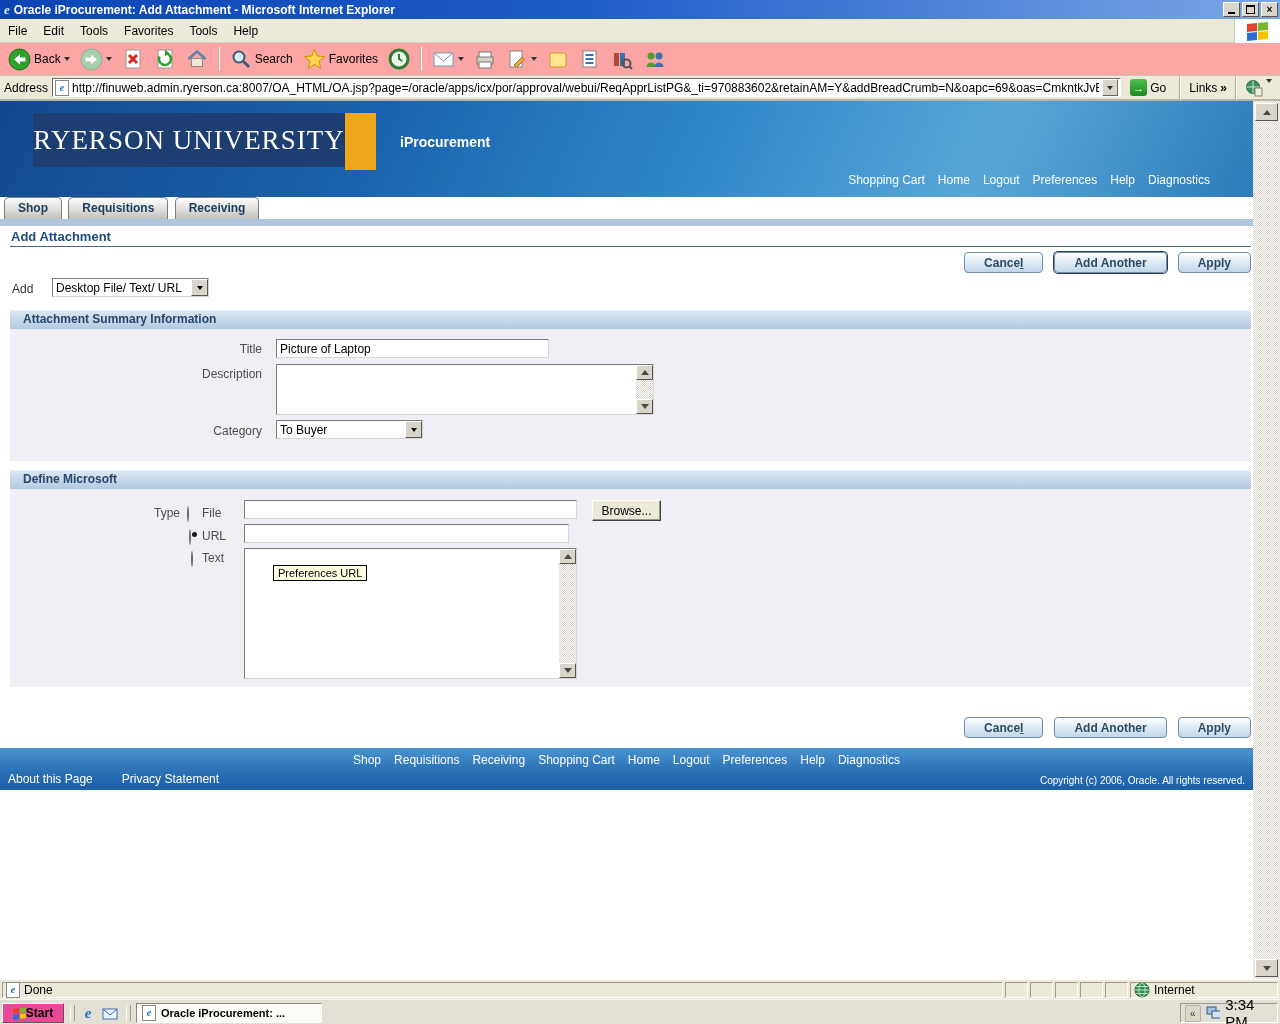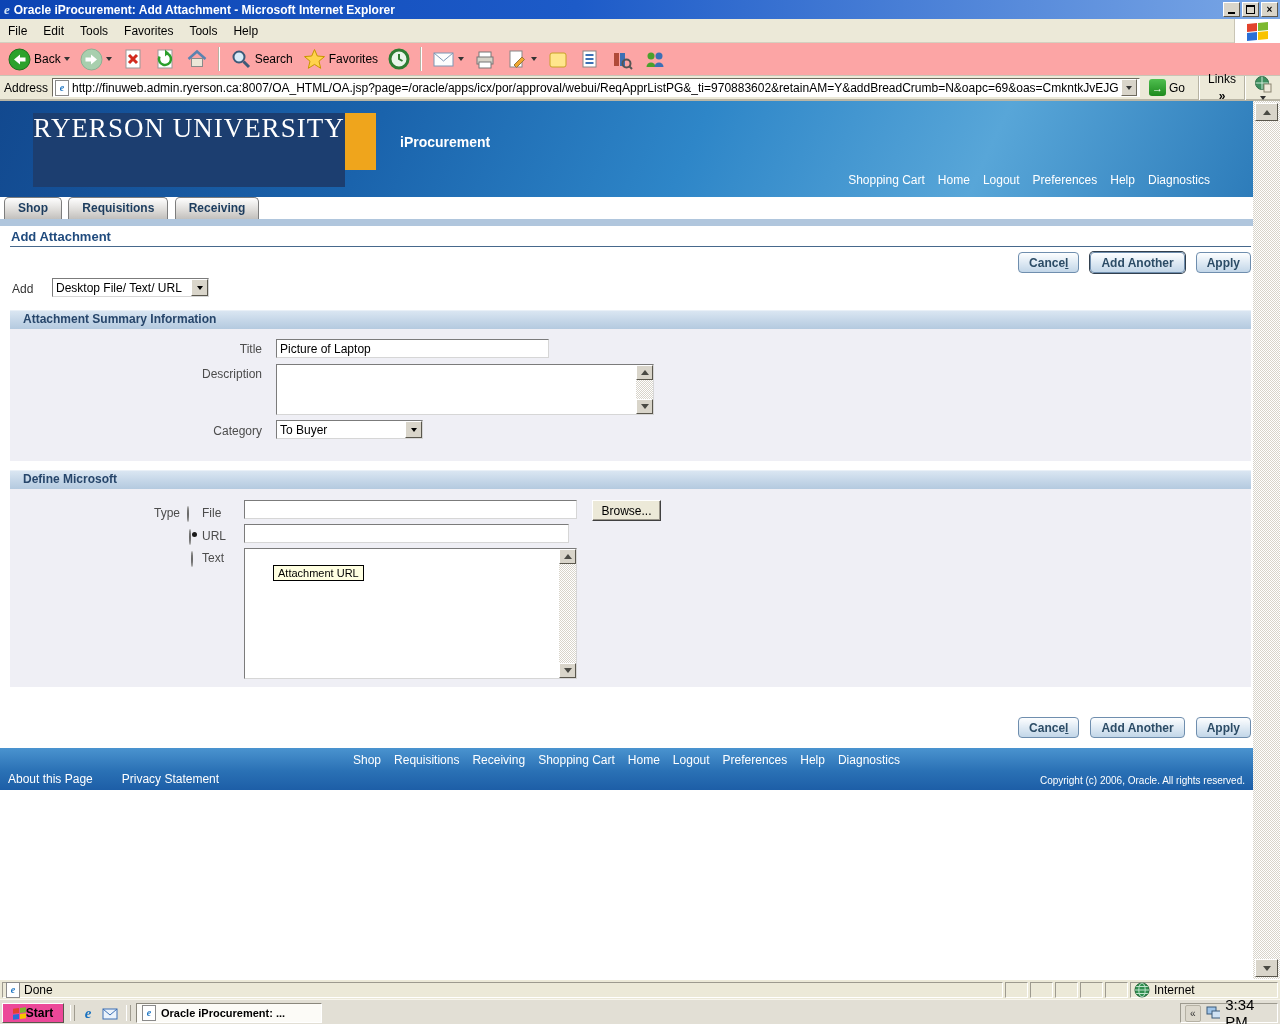--- a/index.html
+++ b/index.html
@@ -1,19 +1,19 @@
 <!DOCTYPE html>
 <html><head>
 <meta charset="utf-8">
 <style>
   html,body{margin:0;padding:0;}
   body{width:1280px;height:1024px;position:relative;overflow:hidden;
        font-family:"Liberation Sans",sans-serif;font-size:12px;background:#fff;color:#000;}
   .abs{position:absolute;}
-  .flex{display:flex;align-items:center;flex-direction:column;}
+  .flex{display:flex;align-items:flex-start;}
 
   
   #titlebar{left:0;top:0;width:1280px;height:19px;
     background:linear-gradient(90deg,#0c44b4 0%,#1d5bc8 45%,#7aa7e6 100%);
     color:#fff;font-weight:bold;font-size:12px;display:flex;align-items:center;padding:0 2px;box-sizing:border-box;}
   .winbtn{width:17px;height:15px;margin-left:2px;background:#d9d5ca;
     border:1px solid;border-color:#fff #5a574d #5a574d #fff;box-sizing:border-box;
     display:flex;align-items:center;justify-content:center;font-size:10px;color:#000;font-weight:bold;line-height:1;}
   .min-glyph{width:7px;height:2px;background:#000;margin-top:7px;}
   .rest-glyph{width:7px;height:6px;border:1px solid #000;border-top-width:2px;}
@@ -53,43 +53,43 @@
     background-size:2px 2px;background-position:0 0,1px 1px;}
   .sbtn{position:absolute;left:2px;width:23px;height:18px;background:#d9d5ca;
     border:1px solid;border-color:#fff #5a574d #5a574d #fff;box-sizing:border-box;
     display:flex;align-items:center;justify-content:center;}
   .tri-up{width:0;height:0;border-left:4px solid transparent;border-right:4px solid transparent;border-bottom:5px solid #4a4a44;}
   .tri-down{width:0;height:0;border-left:4px solid transparent;border-right:4px solid transparent;border-top:5px solid #4a4a44;}
 
   
   #banner{left:0;top:0;width:1253px;height:96px;
     background:linear-gradient(115deg,#12498f 0%,#1a63ac 30%,#2e86c8 55%,#58a6d8 78%,#2d7cba 100%);}
-  #logo-block{left:33px;top:12px;width:312px;height:74px;background:#1c3e70;
-    display:flex;justify-content:center;}
+  #logo-block{left:33px;top:12px;width:312px;height:54px;background:#1c3e70;
+    display:flex;align-items:center;justify-content:center;}
   #logo-text{color:#fff;font-family:"Liberation Serif",serif;font-size:27px;letter-spacing:1px;white-space:nowrap;}
   #logo-orange{left:345px;top:12px;width:31px;height:57px;background:#efa51c;}
   #app-name{left:400px;top:33px;color:#fff;font-weight:bold;font-size:14px;}
   #banner-nav{right:43px;top:72px;display:flex;gap:13px;}
   #banner-nav a{color:#fff;text-decoration:none;font-size:12px;}
 
   
   #tabsrow{left:0;top:96px;width:1253px;height:22px;background:#fff;}
   .tab{position:relative;display:inline-block;margin-left:3px;height:21px;line-height:21px;padding:0 13px;
     background:linear-gradient(180deg,#fefefe 0%,#dcdad7 60%,#c2c0bd 100%);
     border:1px solid #7d7d7d;border-bottom:none;border-radius:5px 5px 0 0;
     font-weight:bold;color:#1c3c5e;font-size:12px;}
   #tabsrow .tab:first-child{margin-left:4px;}
   #bluebar{left:0;top:118px;width:1253px;height:7px;background:#b0c6dd;}
 
   
   #page-title{left:11px;top:128px;font-weight:bold;font-size:13px;color:#1f4a7d;}
   #title-rule{left:10px;top:145px;width:1241px;height:0;border-bottom:1px solid #46688c;}
 
   .btnrow{display:flex;gap:11px;}
-  .obtn{height:21px;padding:0 10px;box-sizing:border-box;
+  .obtn{height:21px;padding:0 19px;box-sizing:border-box;
     background:linear-gradient(180deg,#fdfeff 0%,#e2ecf5 45%,#c2d6e8 100%);
     border:1px solid #6f8eae;border-radius:4px;color:#2c4c66;font:bold 12px "Liberation Sans",sans-serif;
     display:flex;align-items:center;}
   .obtn.default{box-shadow:0 0 0 1px #32404e;}
   .obtn .u{text-decoration:underline;}
 
   .prompt{color:#4c4c4c;font-size:12px;}
   .tf{background:#fff;border:1px solid;border-color:#7b7b7b #d6d6d6 #d6d6d6 #7b7b7b;box-sizing:border-box;
     font:12px "Liberation Sans",sans-serif;padding:1px 3px;outline:none;}
   .selwrap{background:#fff;border:1px solid;border-color:#7b7b7b #d6d6d6 #d6d6d6 #7b7b7b;box-sizing:border-box;}
@@ -413,21 +413,21 @@
       <span class="abs prompt" style="left:192px;top:81px;">Text</span>
       <div class="abs tf" style="left:234px;top:78px;width:333px;height:131px;padding:0;">
         <div class="fake-scroll dither">
           <span class="fs-btn" style="top:0;">
               <span class="tri-up"></span>
             </span>
           <span class="fs-btn" style="bottom:0;">
               <span class="tri-down"></span>
             </span>
         </div>
-        <span class="tooltip" style="position:absolute;left:28px;top:16px;">Attachment URL</span>
+        <span class="tooltip" style="position:absolute;left:28px;top:16px;">Preferences URL</span>
       </div>
     </div>
 
     <div class="abs btnrow" style="right:2px;top:616px;">
       <button class="obtn">
           <span>Cance</span>
           <span class="u">l</span>
         </button>
       <button class="obtn">Add Another</button>
       <button class="obtn">Apply</button>

